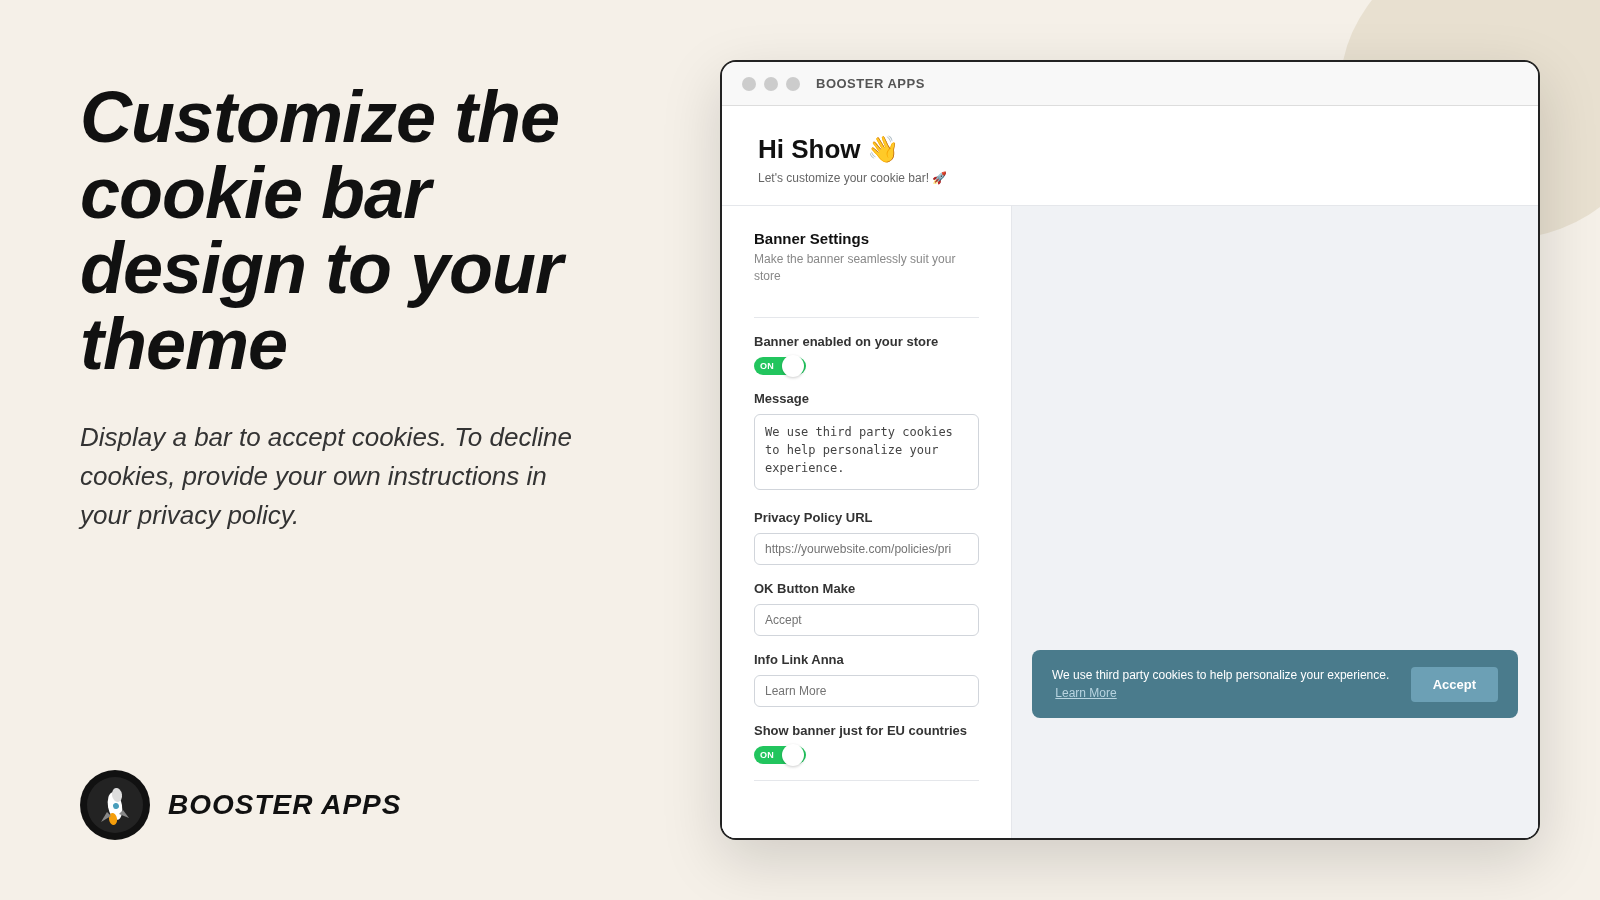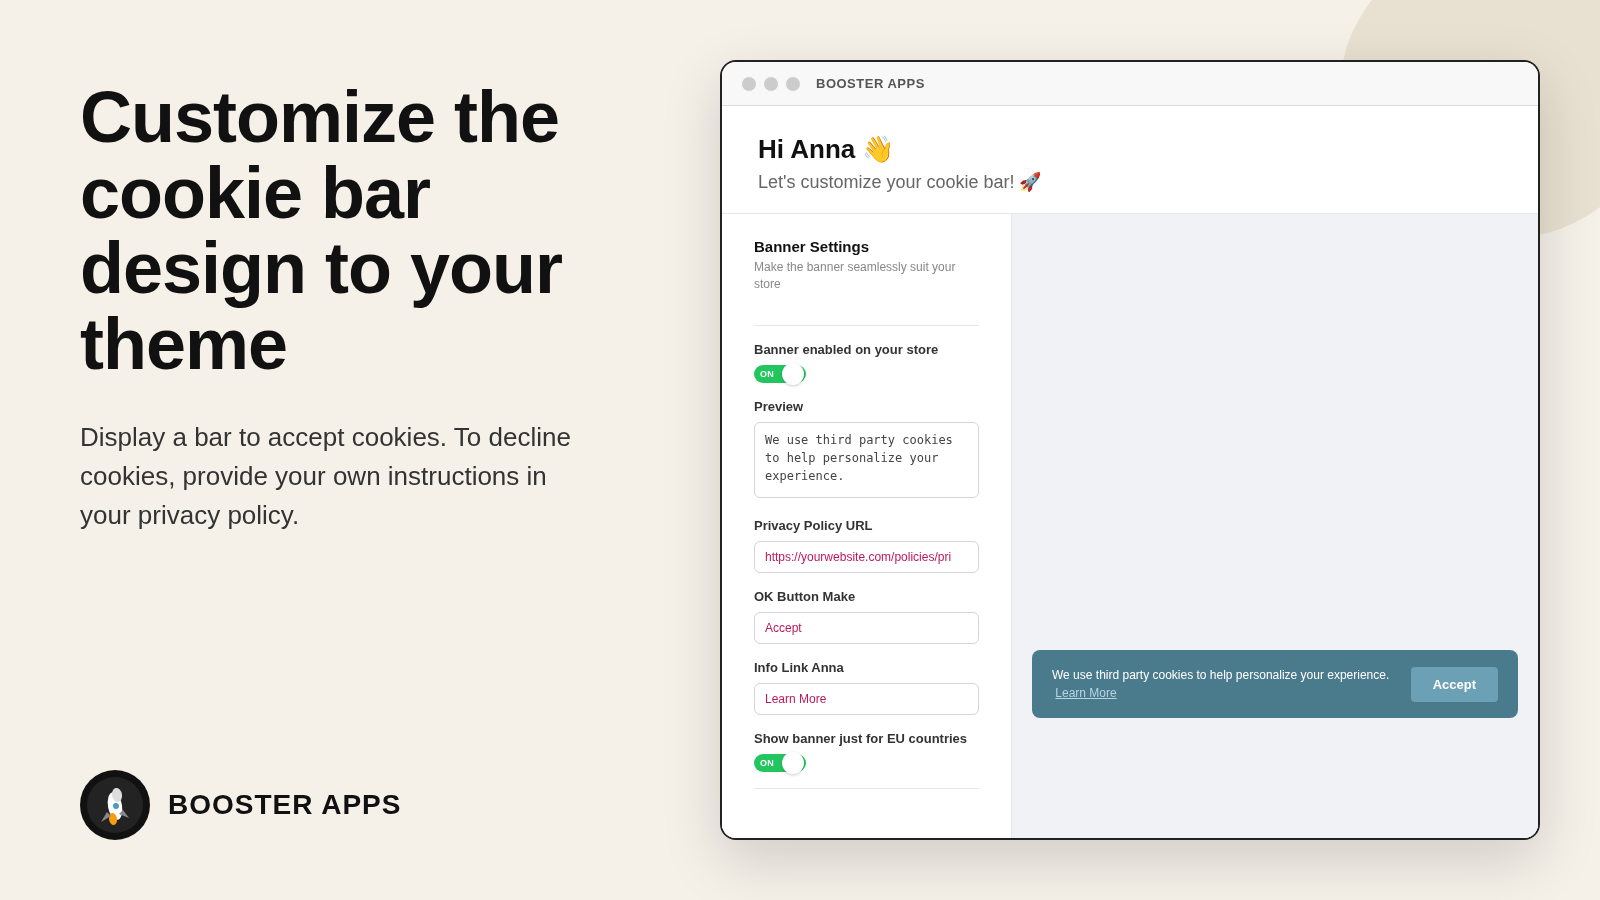--- a/index.html
+++ b/index.html
@@ -29,20 +29,21 @@
     .left-panel {
       width: 670px;
       min-width: 670px;
       height: 900px;
       padding: 80px 70px 60px 80px;
       display: flex;
       flex-direction: column;
       justify-content: space-between;
       position: relative;
       z-index: 1;
+      font-style: italic;
     }
 
     .hero-content {}
 
     .hero-title {
       font-size: 72px;
       font-weight: 900;
       line-height: 1.05;
       color: #111111;
       letter-spacing: -1px;
@@ -146,21 +147,21 @@
     }
 
     .greeting {
       font-size: 26px;
       font-weight: 700;
       color: #111111;
       margin-bottom: 6px;
     }
 
     .greeting-sub {
-      font-size: 18px;
+      font-size: 12px;
       color: #666666;
     }
 
     
     .app-body {
       flex: 1;
       display: flex;
       overflow: hidden;
     }
 
@@ -253,21 +254,21 @@
       line-height: 1.5;
       margin-bottom: 16px;
     }
 
     .input-field {
       width: 100%;
       border: 1.5px solid #d1d5db;
       border-radius: 6px;
       padding: 8px 10px;
       font-size: 12px;
-      color: #be185d;
+      color: #737373;
       background: #fff;
       outline: none;
       margin-bottom: 16px;
     }
 
     
     .preview-panel {
       flex: 1;
       background: #f0f2f5;
       position: relative;
@@ -363,42 +364,42 @@
         <div class="dot"></div>
         <div class="dot"></div>
         <div class="dot"></div>
       </div>
       <span class="browser-brand">BOOSTER APPS</span>
     </div>
 
     <div class="browser-content">
 
       <div class="app-header">
-        <div class="greeting">Hi Anna 👋</div>
+        <div class="greeting">Hi Show 👋</div>
         <div class="greeting-sub">Let's customize your cookie bar! 🚀</div>
       </div>
 
       <div class="app-body">
 
         <div class="settings-panel">
           <div class="section-title">Banner Settings</div>
           <div class="section-desc">Make the banner seamlessly suit your store</div>
           <div class="divider"></div>
 
           
           <div class="field-label">Banner enabled on your store</div>
           <div class="toggle-container">
             <div class="toggle">
               <span class="toggle-label-on">ON</span>
               <div class="toggle-knob"></div>
             </div>
           </div>
 
           
-          <div class="field-label">Preview</div>
+          <div class="field-label">Message</div>
           <textarea class="textarea-field" style="">We use third party cookies to help personalize your experience.</textarea>
 
           
           <div class="field-label">Privacy Policy URL</div>
           <input class="input-field" type="text" value="https://yourwebsite.com/policies/pri" style="">
 
           
           <div class="field-label">OK Button Make</div>
           <input class="input-field" type="text" value="Accept" style="">
 

